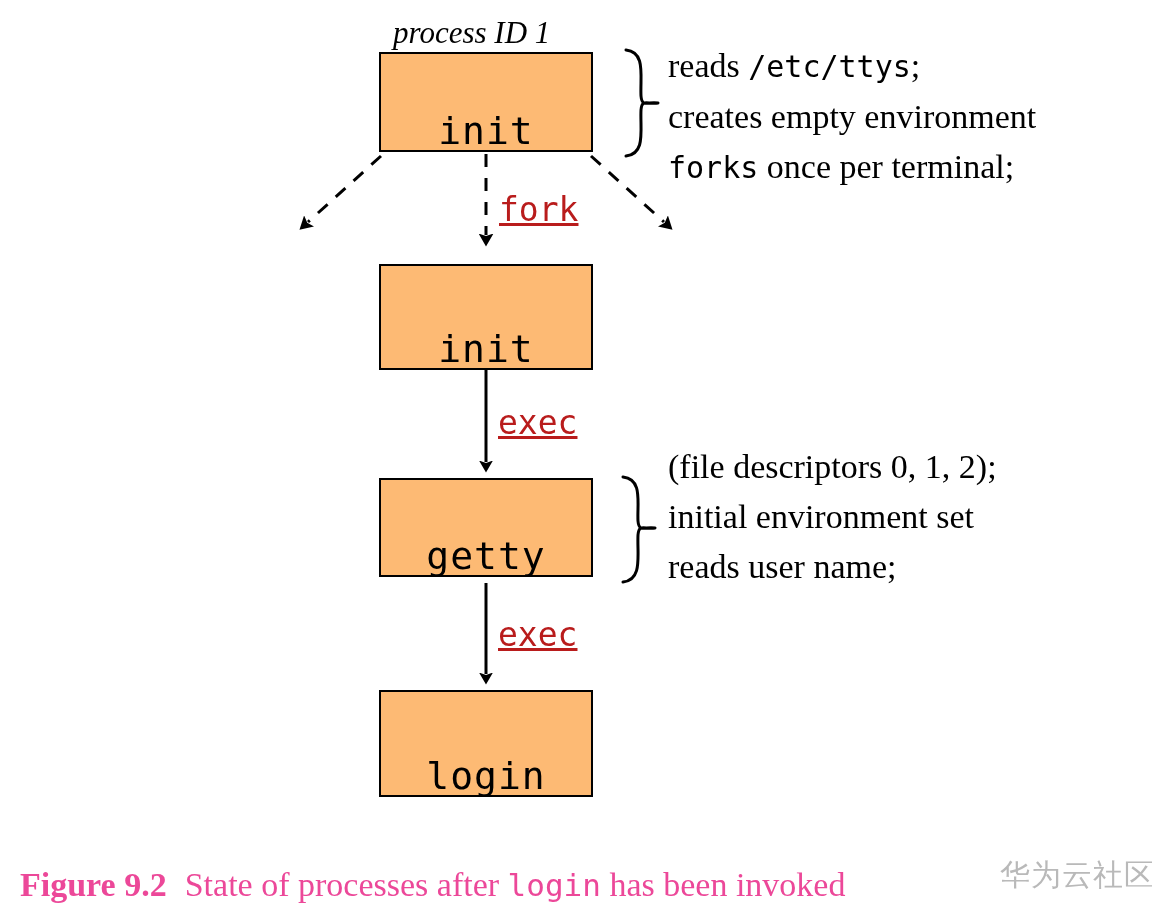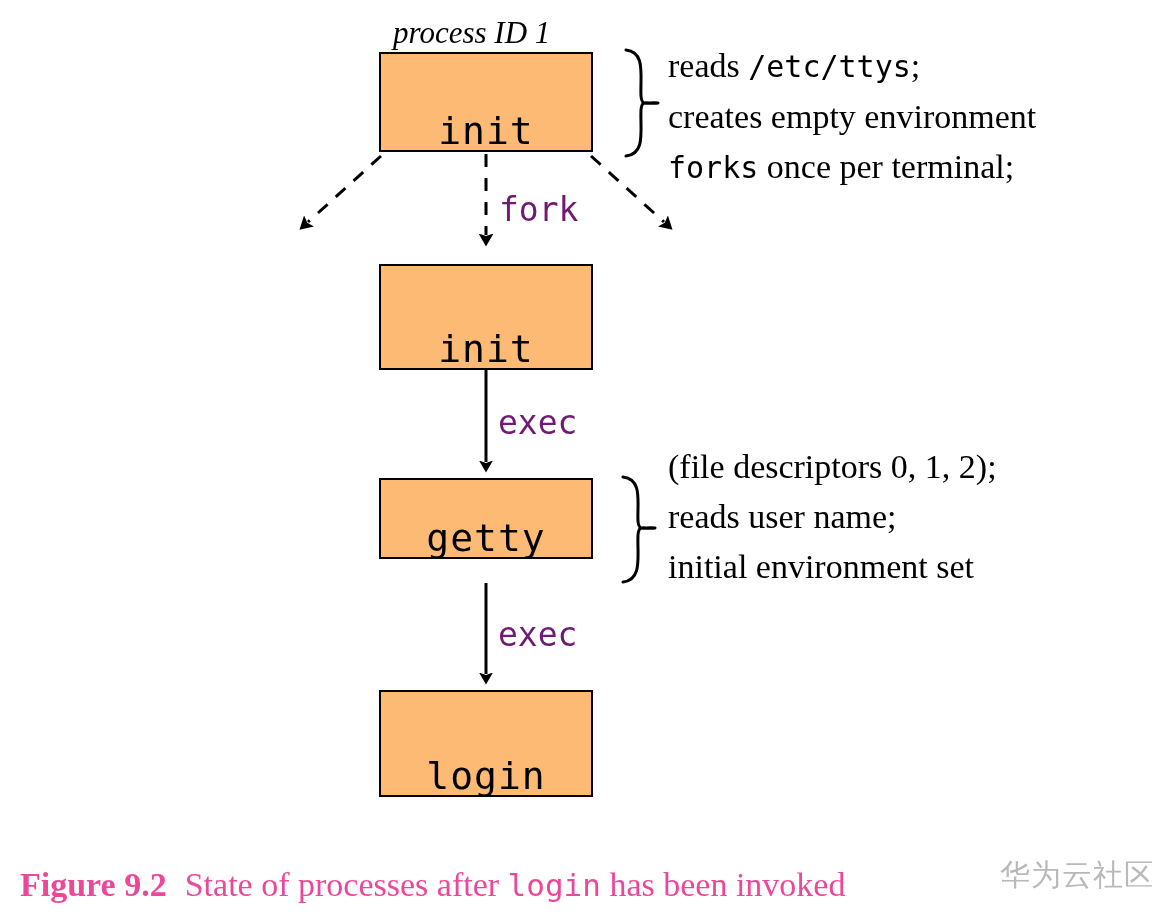--- a/index.html
+++ b/index.html
@@ -47,24 +47,25 @@
     font-style: italic;
     font-size: 31px;
     color: #000000;
     white-space: nowrap;
     margin-top: 12px;
   }
   .edge-label {
     position: absolute;
     font-family: "DejaVu Sans Mono", "Liberation Mono", monospace;
     font-size: 33px;
-    color: #701a75;
+    color: #b91c1c;
     white-space: nowrap;
     background: #ffffff;
     padding: 0 2px;
+    text-decoration: underline;
   }
   .annotation {
     position: absolute;
     font-family: "Liberation Serif", "DejaVu Serif", serif;
     font-size: 34px;
     line-height: 50px;
     color: #000000;
     white-space: nowrap;
     margin-top: 12px;
   }
@@ -159,21 +160,21 @@
   <div class="pid-label" style="left:393px; top:3px;">process ID 1</div>
 
   <div class="proc-box" style="left:379px; top:52px; width:214px; height:100px;">
     <span class="proc-label">init</span>
   </div>
 
   <div class="proc-box" style="left:379px; top:264px; width:214px; height:106px;">
     <span class="proc-label">init</span>
   </div>
 
-  <div class="proc-box" style="left:379px; top:478px; width:214px; height:81px;">
+  <div class="proc-box" style="left:379px; top:478px; width:214px; height:99px;">
     <span class="proc-label">getty</span>
   </div>
 
   <div class="proc-box" style="left:379px; top:690px; width:214px; height:107px;">
     <span class="proc-label">login</span>
   </div>
 
   <div class="edge-label" style="left:497px; top:190px;">fork</div>
 
   <div class="edge-label" style="left:496px; top:403px;">exec</div>
@@ -181,22 +182,22 @@
   <div class="edge-label" style="left:496px; top:615px;">exec</div>
 
   <div class="annotation" style="left:668px; top:29px;">
     <div><span>reads </span><span class="mono">/etc/ttys</span><span>;</span></div>
     <div><span>creates empty environment</span></div>
     <div><span class="mono">forks</span><span> once per terminal;</span></div>
   </div>
 
   <div class="annotation" style="left:668px; top:430px;">
     <div><span>(file descriptors 0, 1, 2);</span></div>
+    <div><span>initial environment set</span></div>
     <div><span>reads user name;</span></div>
-    <div><span>initial environment set</span></div>
   </div>
 
   <div class="caption">
     <span class="cap-num">Figure 9.2</span><span class="cap-gap"></span><span>State of processes after </span><span class="mono">login</span><span> has been invoked</span>
   </div>
 
   <div class="watermark">华为云社区</div>
 
 </div>
 

